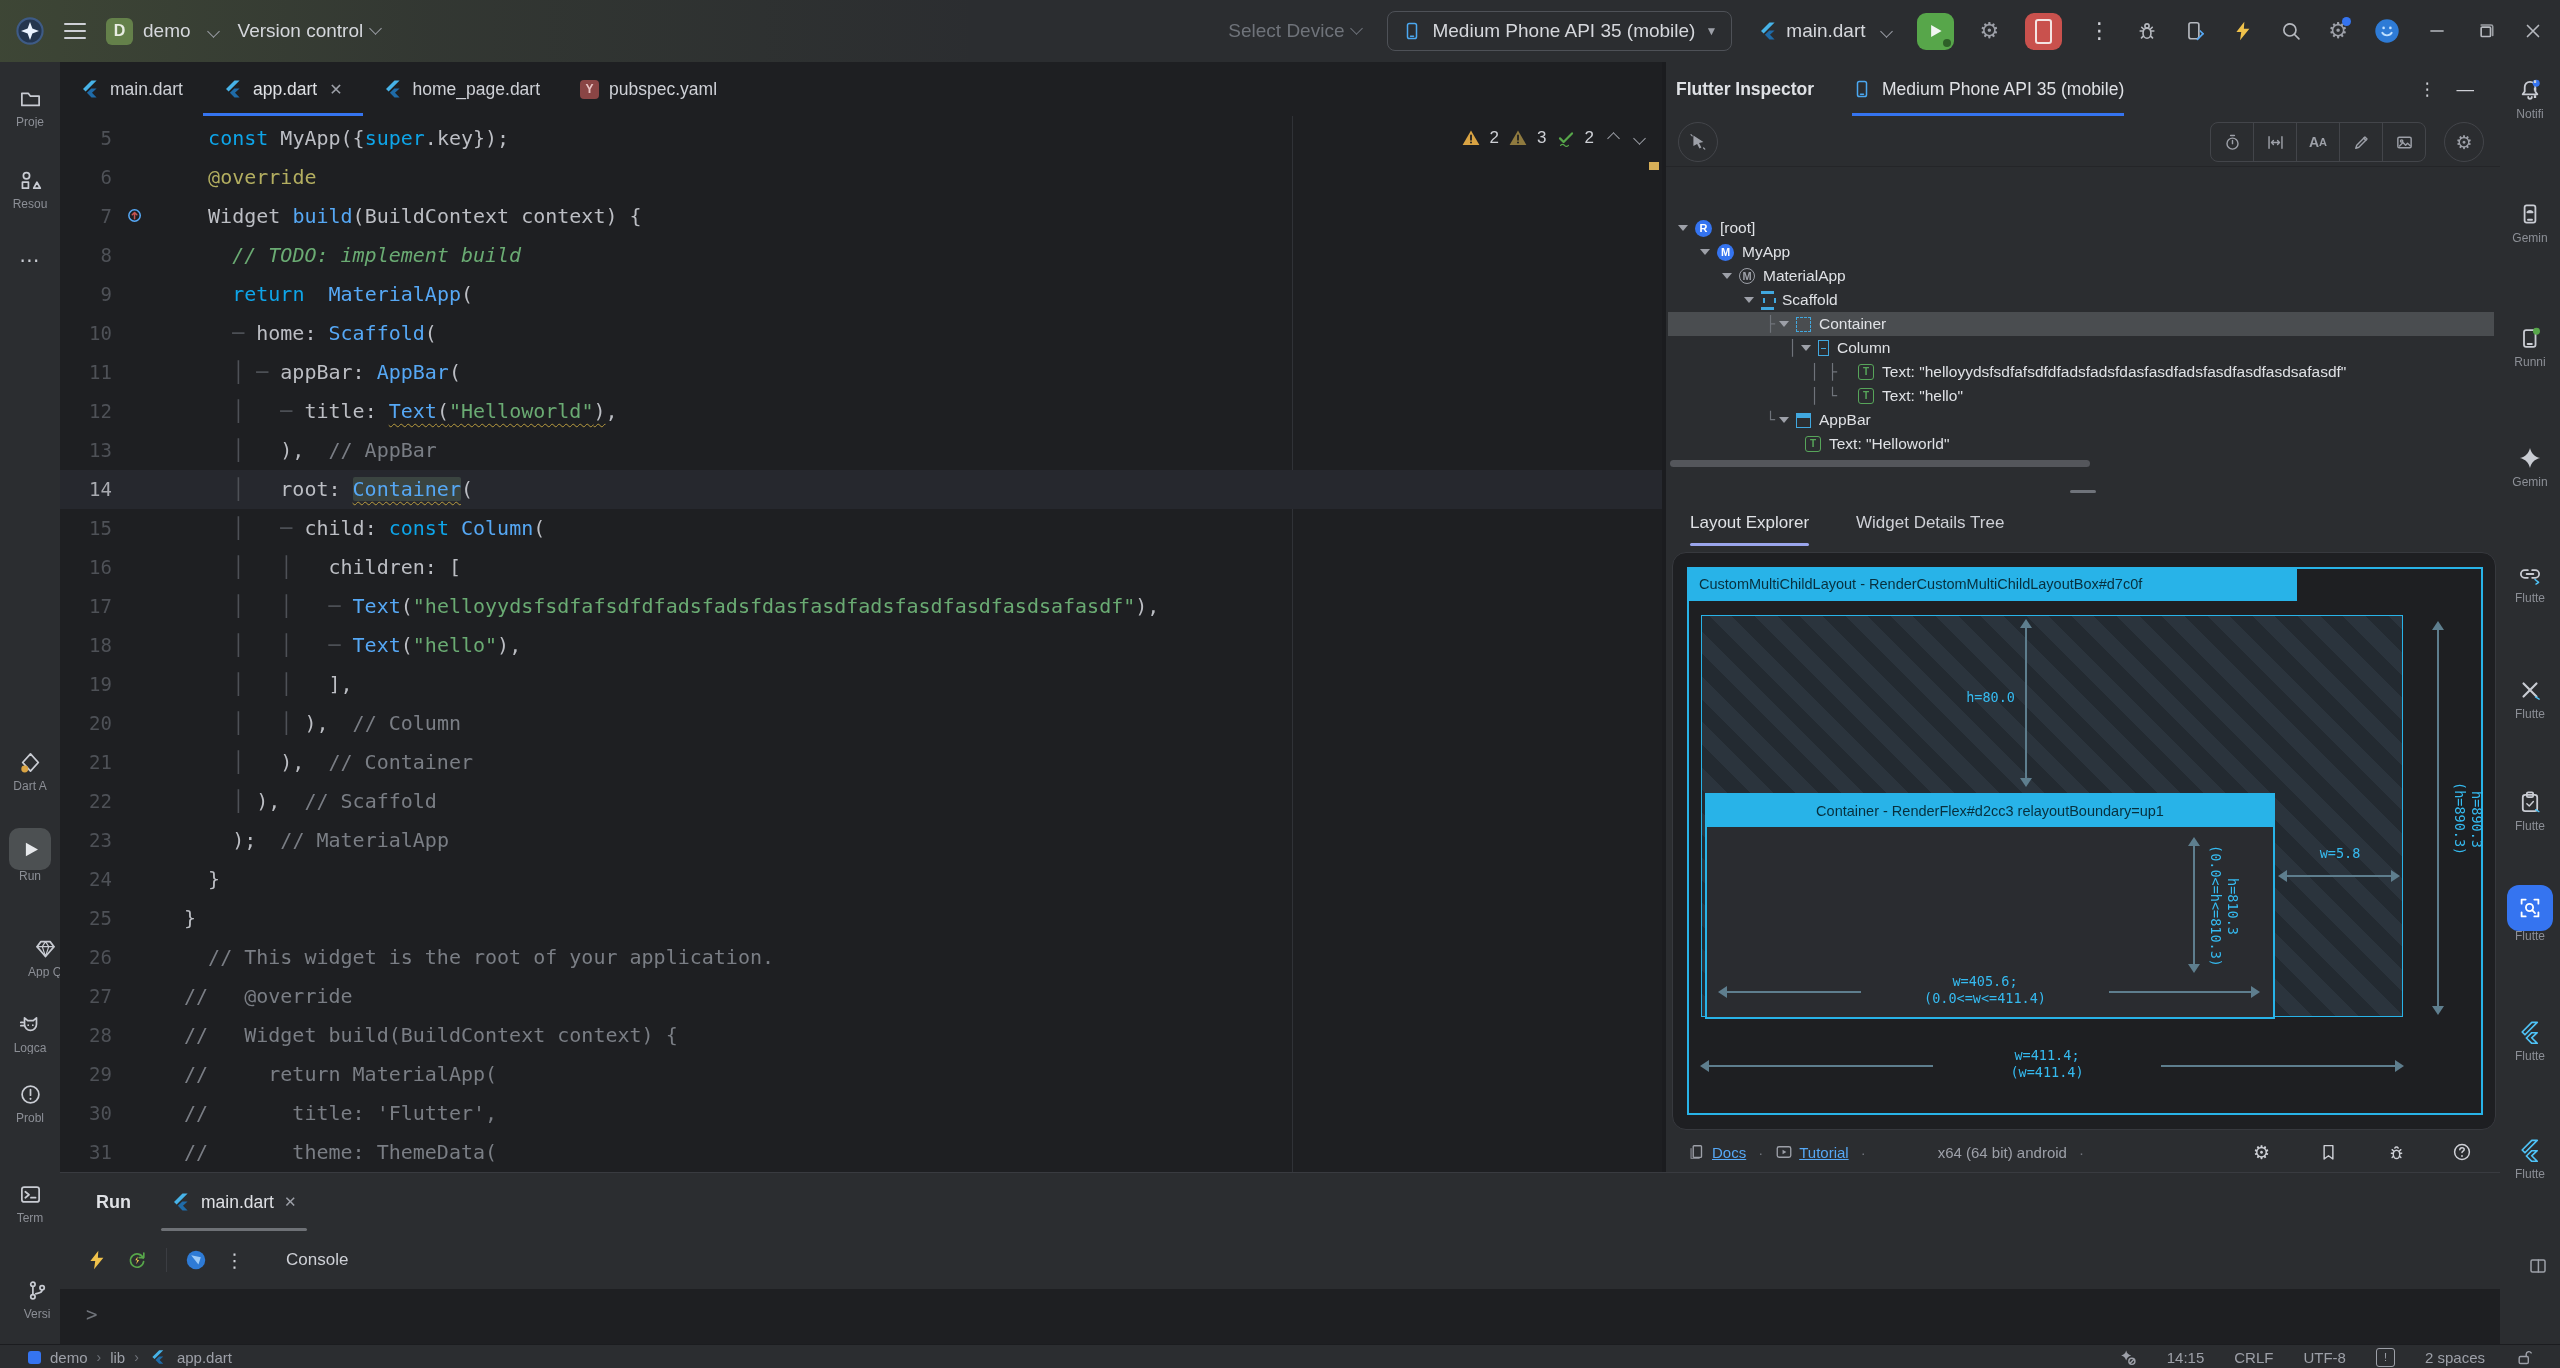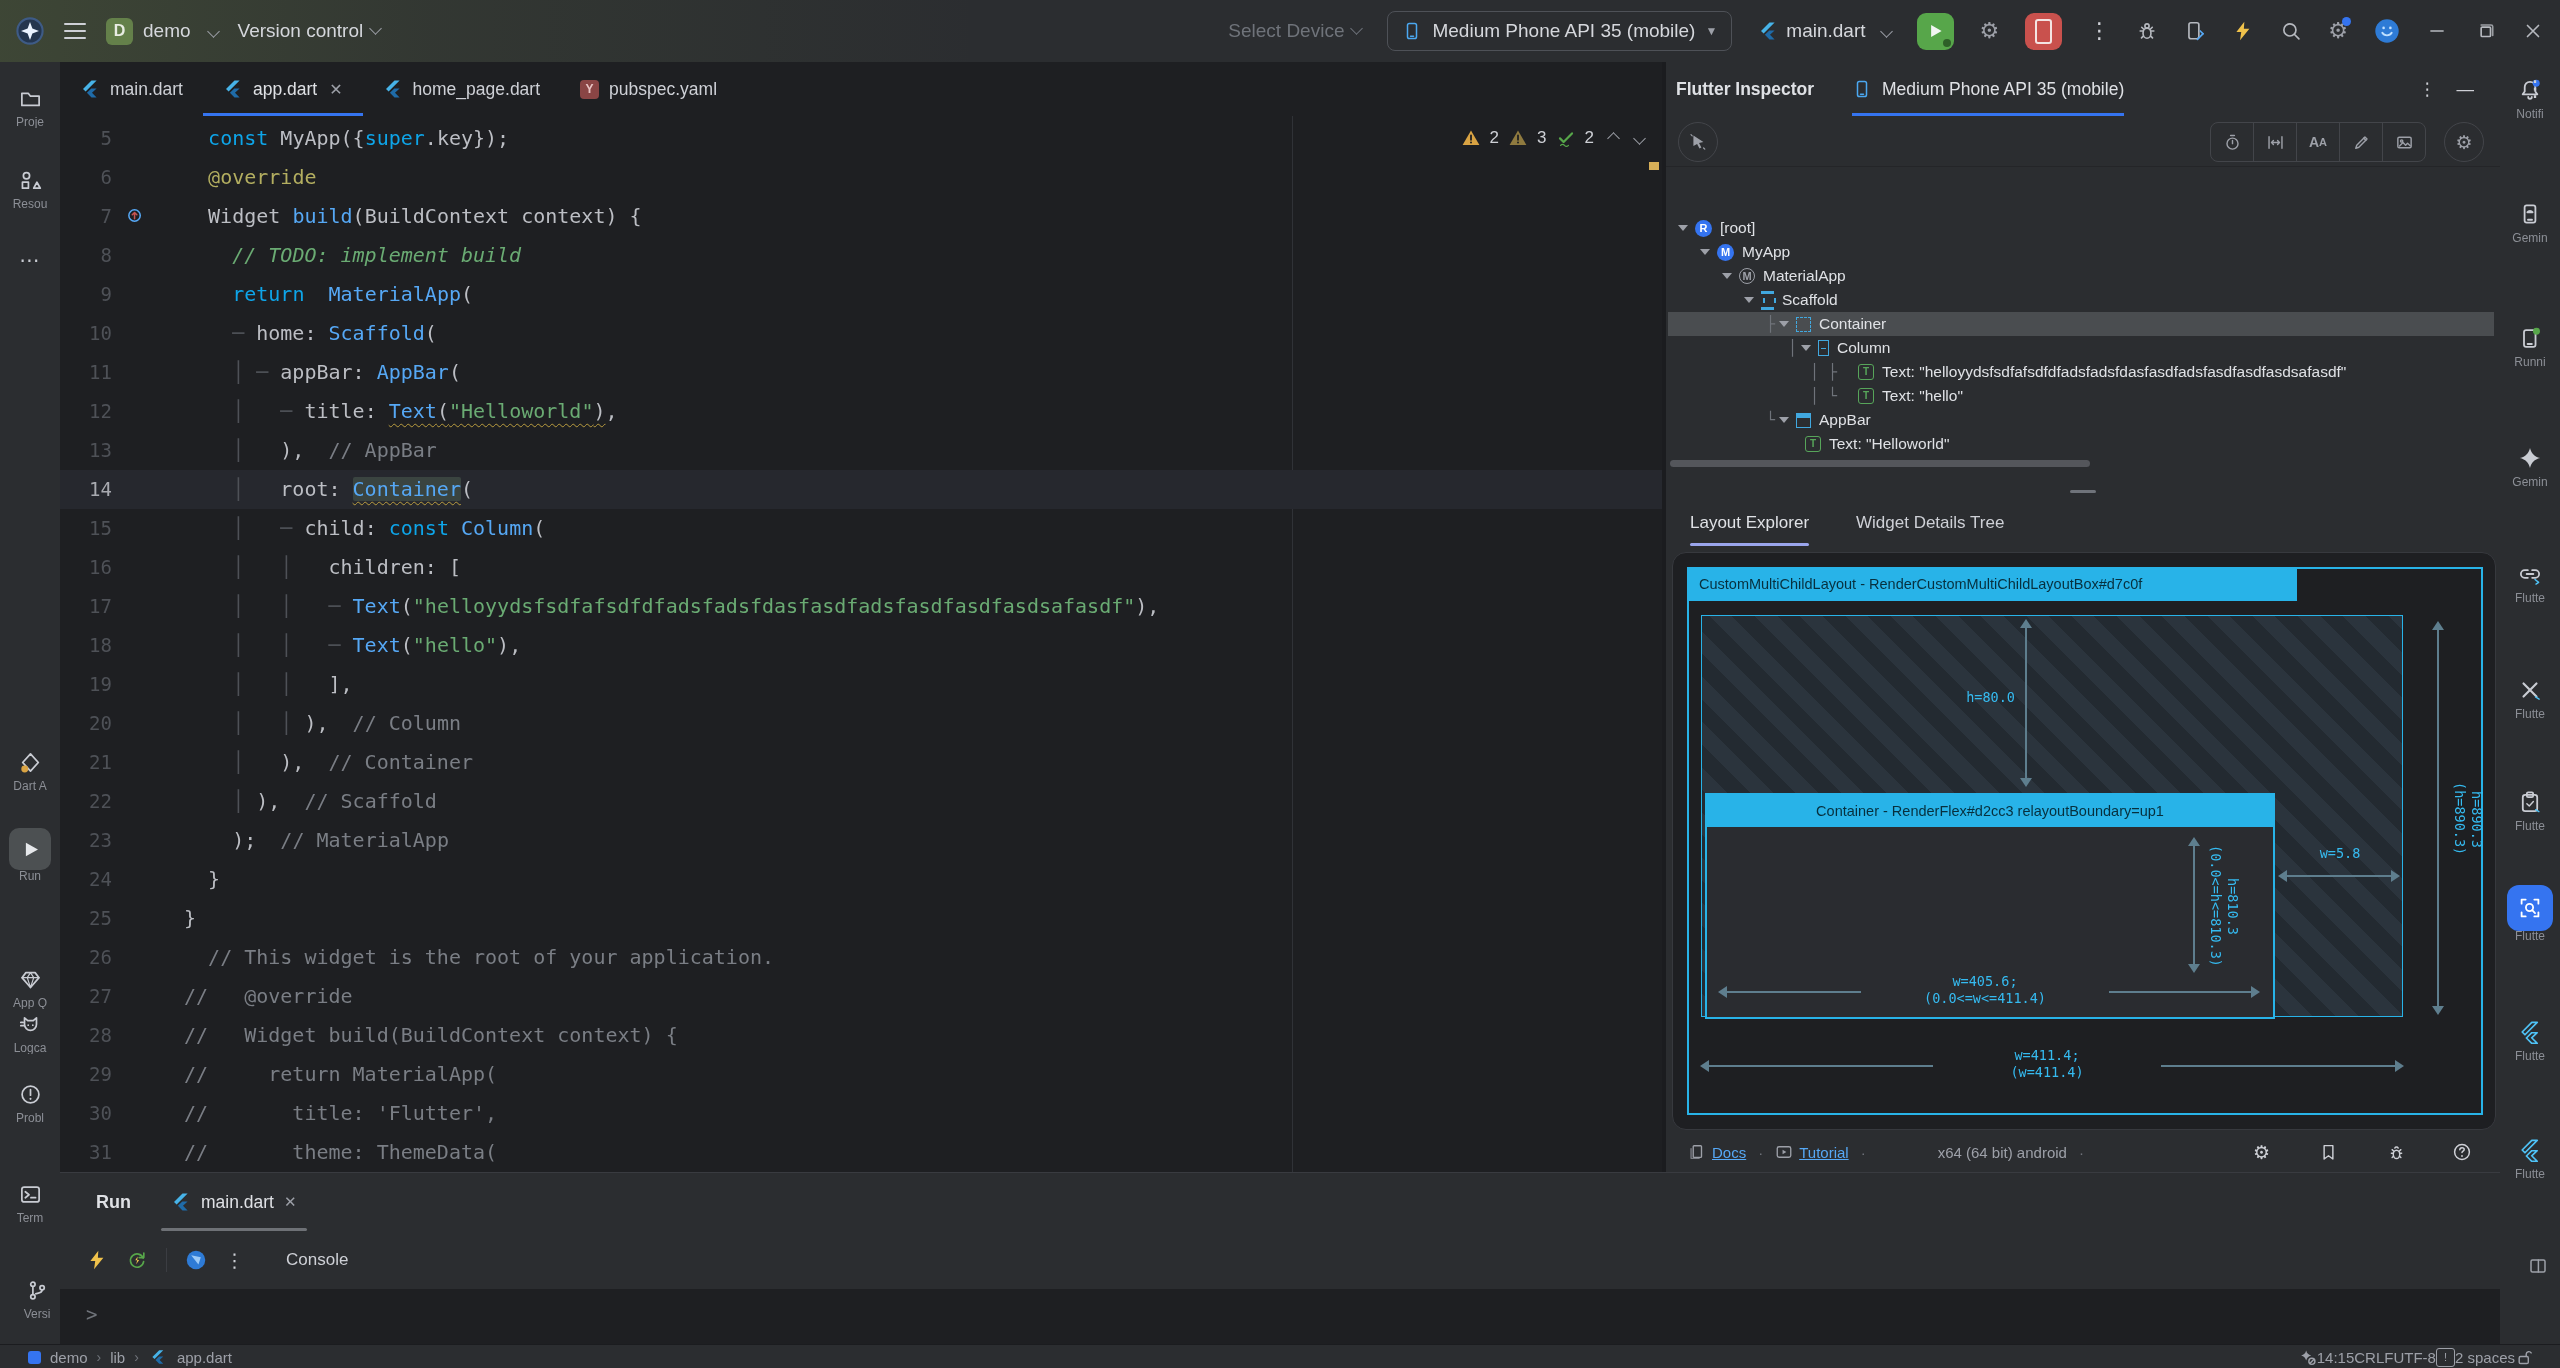--- a/index.html
+++ b/index.html
@@ -144,21 +144,21 @@
   #console{position:absolute;left:0;top:116px;width:100%;height:56px;background:#1E1F22;}
   #console .prompt{position:absolute;left:26px;top:14px;font-family:"DejaVu Sans Mono",monospace;font-size:19px;color:#6F737A;}
   #gridbtn{right:12px;top:1256px;color:#9DA0A8;}
 
   
   #statusbar{left:0;top:1344px;width:2560px;height:24px;background:#2B2D30;border-top:1px solid #1B1C1F;
              font-size:15px;color:#9DA0A8;}
   #crumbs{position:absolute;left:28px;top:0;height:24px;display:flex;align-items:center;gap:9px;}
   .crumbsep{color:#6F737A;font-size:14px;}
   .modico{width:13px;height:13px;border-radius:3px;background:#3574F0;}
-  #sbRight{position:absolute;right:26px;top:0;height:24px;display:flex;align-items:center;}
+  #sbRight{position:absolute;right:26px;top:0;height:24px;display:flex;align-items:center;gap:30px;}
   .warnbox{width:17px;height:17px;border:1.4px solid #9DA0A8;border-radius:3px;font-size:11px;display:flex;align-items:center;justify-content:center;}
 </style>
 </head>
 <body>
 
 <div id="app">
 
   <div id="titlebar" class="abs">
     <div class="tb-left">
       <span>
@@ -316,21 +316,21 @@
           <div class="pill">
             <span>
               <svg width="23" height="23" viewBox="0 0 20 20" fill="none" stroke="currentColor" stroke-width="1.5" stroke-linecap="round" stroke-linejoin="round">
                 <path d="M6 4.2l10.5 5.8L6 15.8z" fill="#E6E8EB" stroke="none"></path>
               </svg>
             </span>
           </div>
         </div>
         <div class="slabel">Run</div>
       </div>
-      <div class="sitem" style="top: 902px;">
+      <div class="sitem" style="top: 871px; margin-left: 15px;">
         <div class="sico">
           <span>
             <svg width="23" height="23" viewBox="0 0 20 20" fill="none" stroke="currentColor" stroke-width="1.5" stroke-linecap="round" stroke-linejoin="round">
               <path d="M6 4h8l3.4 4.4L10 17 2.6 8.4z"></path>
               <path d="M2.6 8.4h14.8M10 17L7.2 8.4 10 4l2.8 4.4z" stroke-width="1"></path>
             </svg>
           </span>
         </div>
         <div class="slabel">App Q</div>
       </div>

